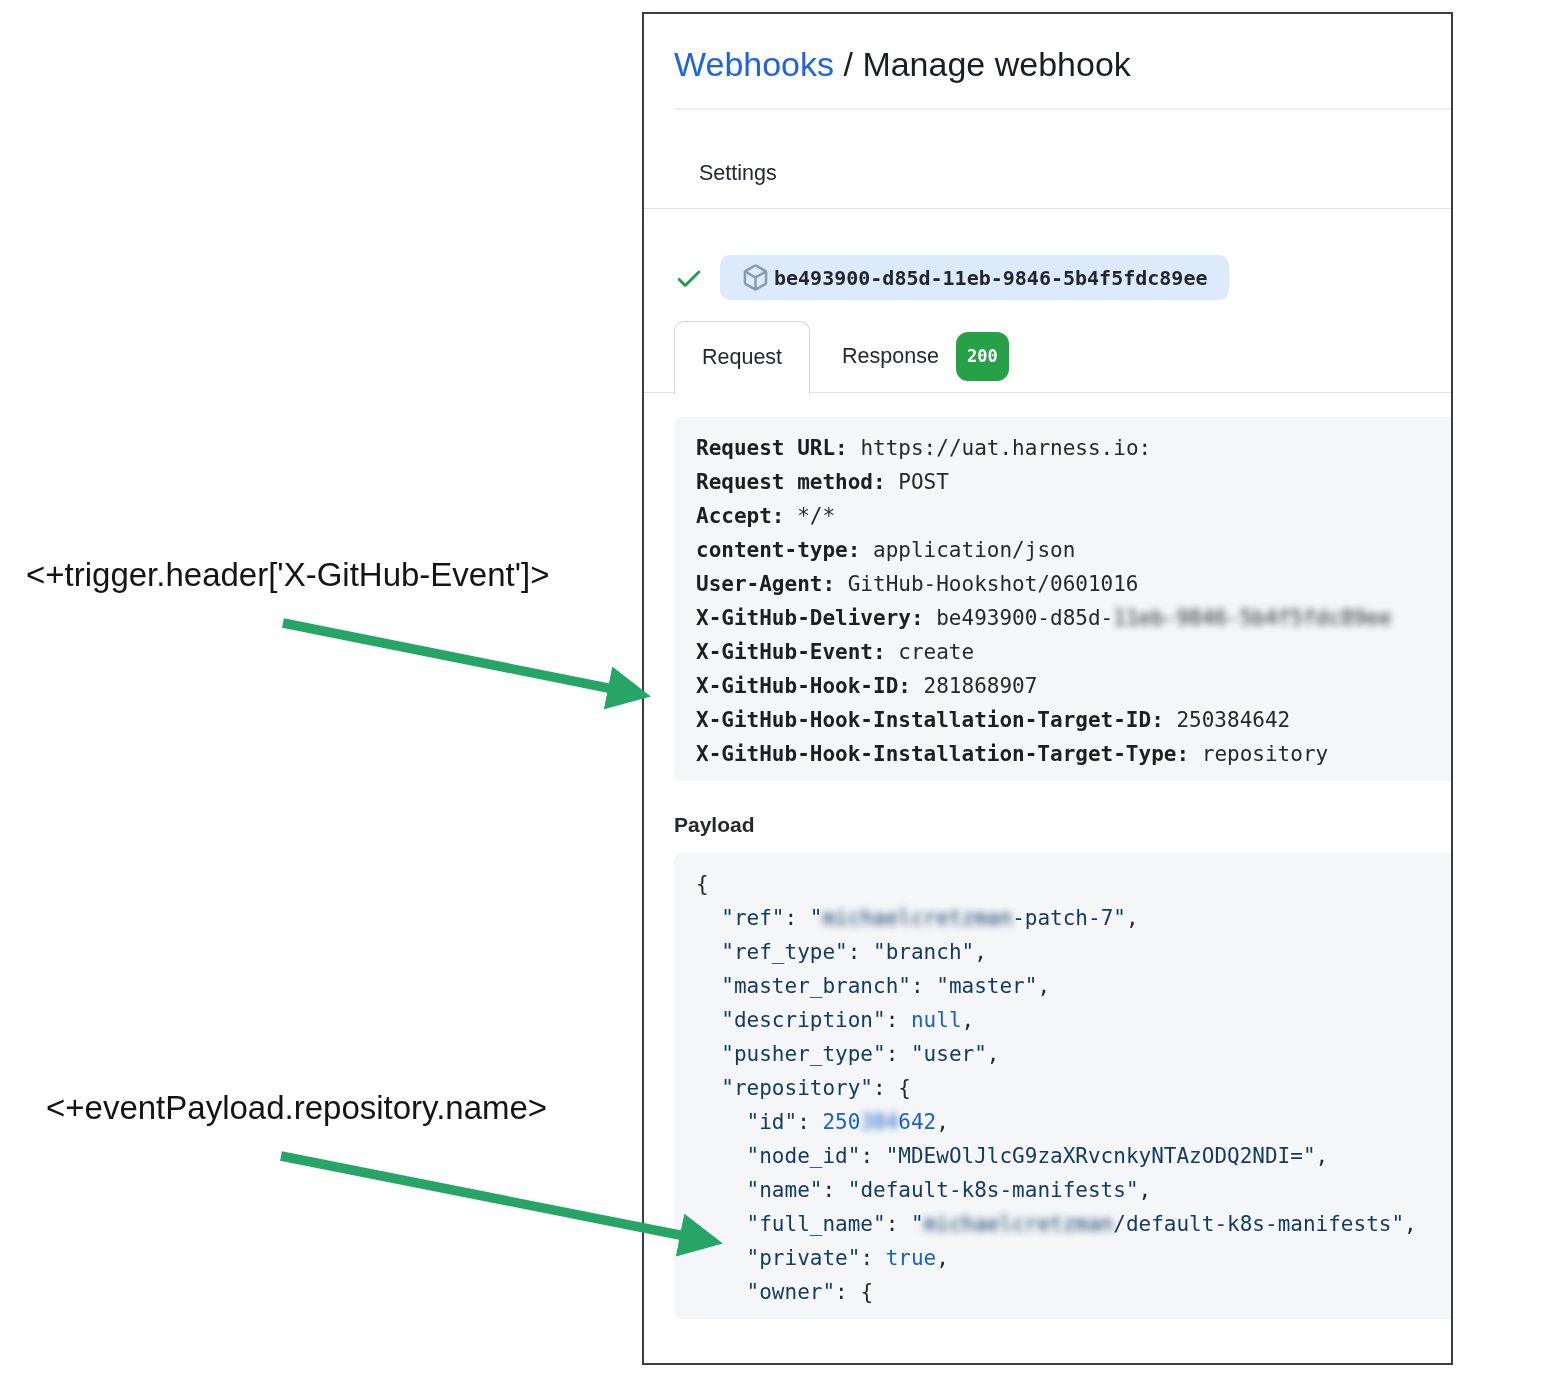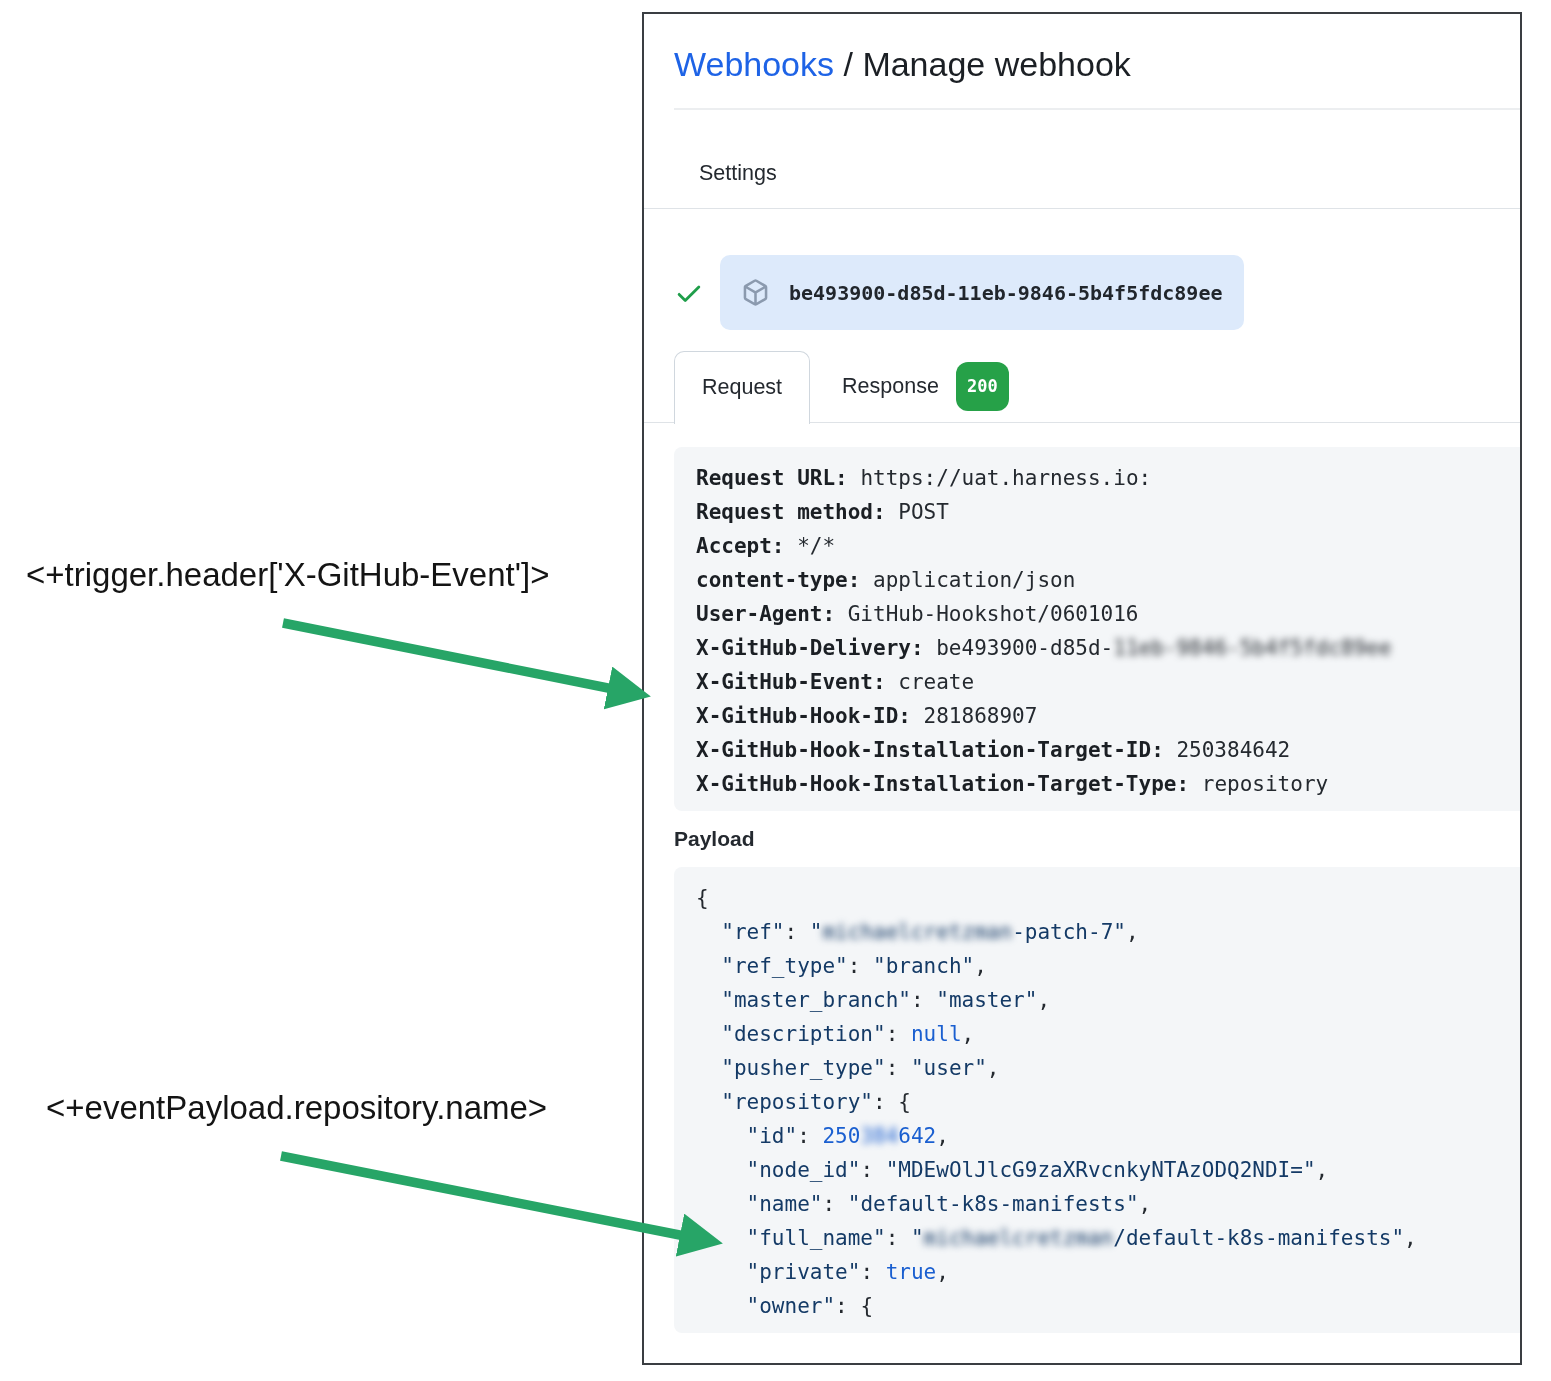--- a/index.html
+++ b/index.html
@@ -6,21 +6,21 @@
   .canvas{position:relative;width:1551px;height:1381px;background:#ffffff;overflow:hidden;
           font-family:"Liberation Sans",sans-serif;}
 
   
   .annotation{position:absolute;font-size:33px;color:#141414;white-space:nowrap;z-index:4;}
   #ann1{left:26px;top:556px;}
   #ann2{left:46px;top:1089px;}
   .overlay{position:absolute;left:0;top:0;width:1551px;height:1381px;z-index:6;pointer-events:none;}
 
   
-  .panel{position:absolute;left:642px;top:12px;width:880px;height:1353px;box-sizing:border-box;
+  .panel{position:absolute;left:642px;top:12px;width:811px;height:1353px;box-sizing:border-box;
          border:2px solid #3a3e42;background:#ffffff;overflow:hidden;z-index:1;}
 
   .title{margin:28px 0 0 30px;font-size:34px;font-weight:400;color:#1b1f24;line-height:44px;}
   .crumb-link{color:#1e63e6;text-decoration:none;cursor:pointer;}
   .crumb-sep,.crumb-cur{color:#1b1f24;}
   .divider{margin:22px 0 0 30px;border-top:2px solid #eceef0;height:0;}
 
   
   .tabrow{position:relative;display:flex;align-items:stretch;border-bottom:1.5px solid #dfe3e7;}
   .tabrow1{margin-top:29px;height:69px;padding-left:28px;align-items:center;}
@@ -29,28 +29,28 @@
   .tab-active{display:flex;align-items:center;padding:0 27px;font-size:21.5px;color:#24292f;cursor:pointer;
               background:#fff;border:1.5px solid #d0d7de;border-bottom:none;border-radius:10px 10px 0 0;
               margin-bottom:-1.5px;position:relative;z-index:2;}
   .tab-response{gap:17px;margin-left:5px;}
   .badge{background:#26a148;color:#ffffff;font-family:"DejaVu Sans Mono",monospace;font-weight:700;
          font-size:17px;padding:16px 11px;border-radius:12px;line-height:1;}
 
   
   .delivery-row{margin:46px 0 0 30px;display:flex;align-items:center;gap:16px;}
   .check{display:flex;align-items:center;}
-  .pill{display:inline-flex;align-items:center;gap:20px;background:#ddeafb;border-radius:10px;
-        padding:24px 22px;cursor:pointer;}
+  .pill{display:inline-flex;align-items:center;gap:5px;background:#ddeafb;border-radius:10px;
+        padding:9px 22px;cursor:pointer;}
   .pkg{display:flex;align-items:center;}
   .pill-text{font-family:"DejaVu Sans Mono",monospace;font-weight:700;font-size:20px;color:#21262c;}
 
   
   .sec{margin:24px 0 0 30px;font-size:21px;font-weight:700;color:#24292f;}
-  .sec-payload{margin-top:16px;}
+  .sec-payload{margin-top:32px;}
   .code-box{margin:24px 0 0 30px;width:calc(100% - 30px);box-sizing:border-box;
             background:#f4f6f8;border-radius:8px 0 0 8px;padding:14px 7px 10px 22px;
             font-family:"DejaVu Sans Mono",monospace;font-size:21px;line-height:34px;
             color:#24292f;white-space:pre;overflow:hidden;}
   #payload-box{margin-top:16px;}
   .code-line{white-space:pre;}
   .hk{font-weight:700;color:#1b1f24;}
   .hv{color:#24292f;}
   .tok-p{color:#24292f;}
   .tok-s{color:#143a66;}

